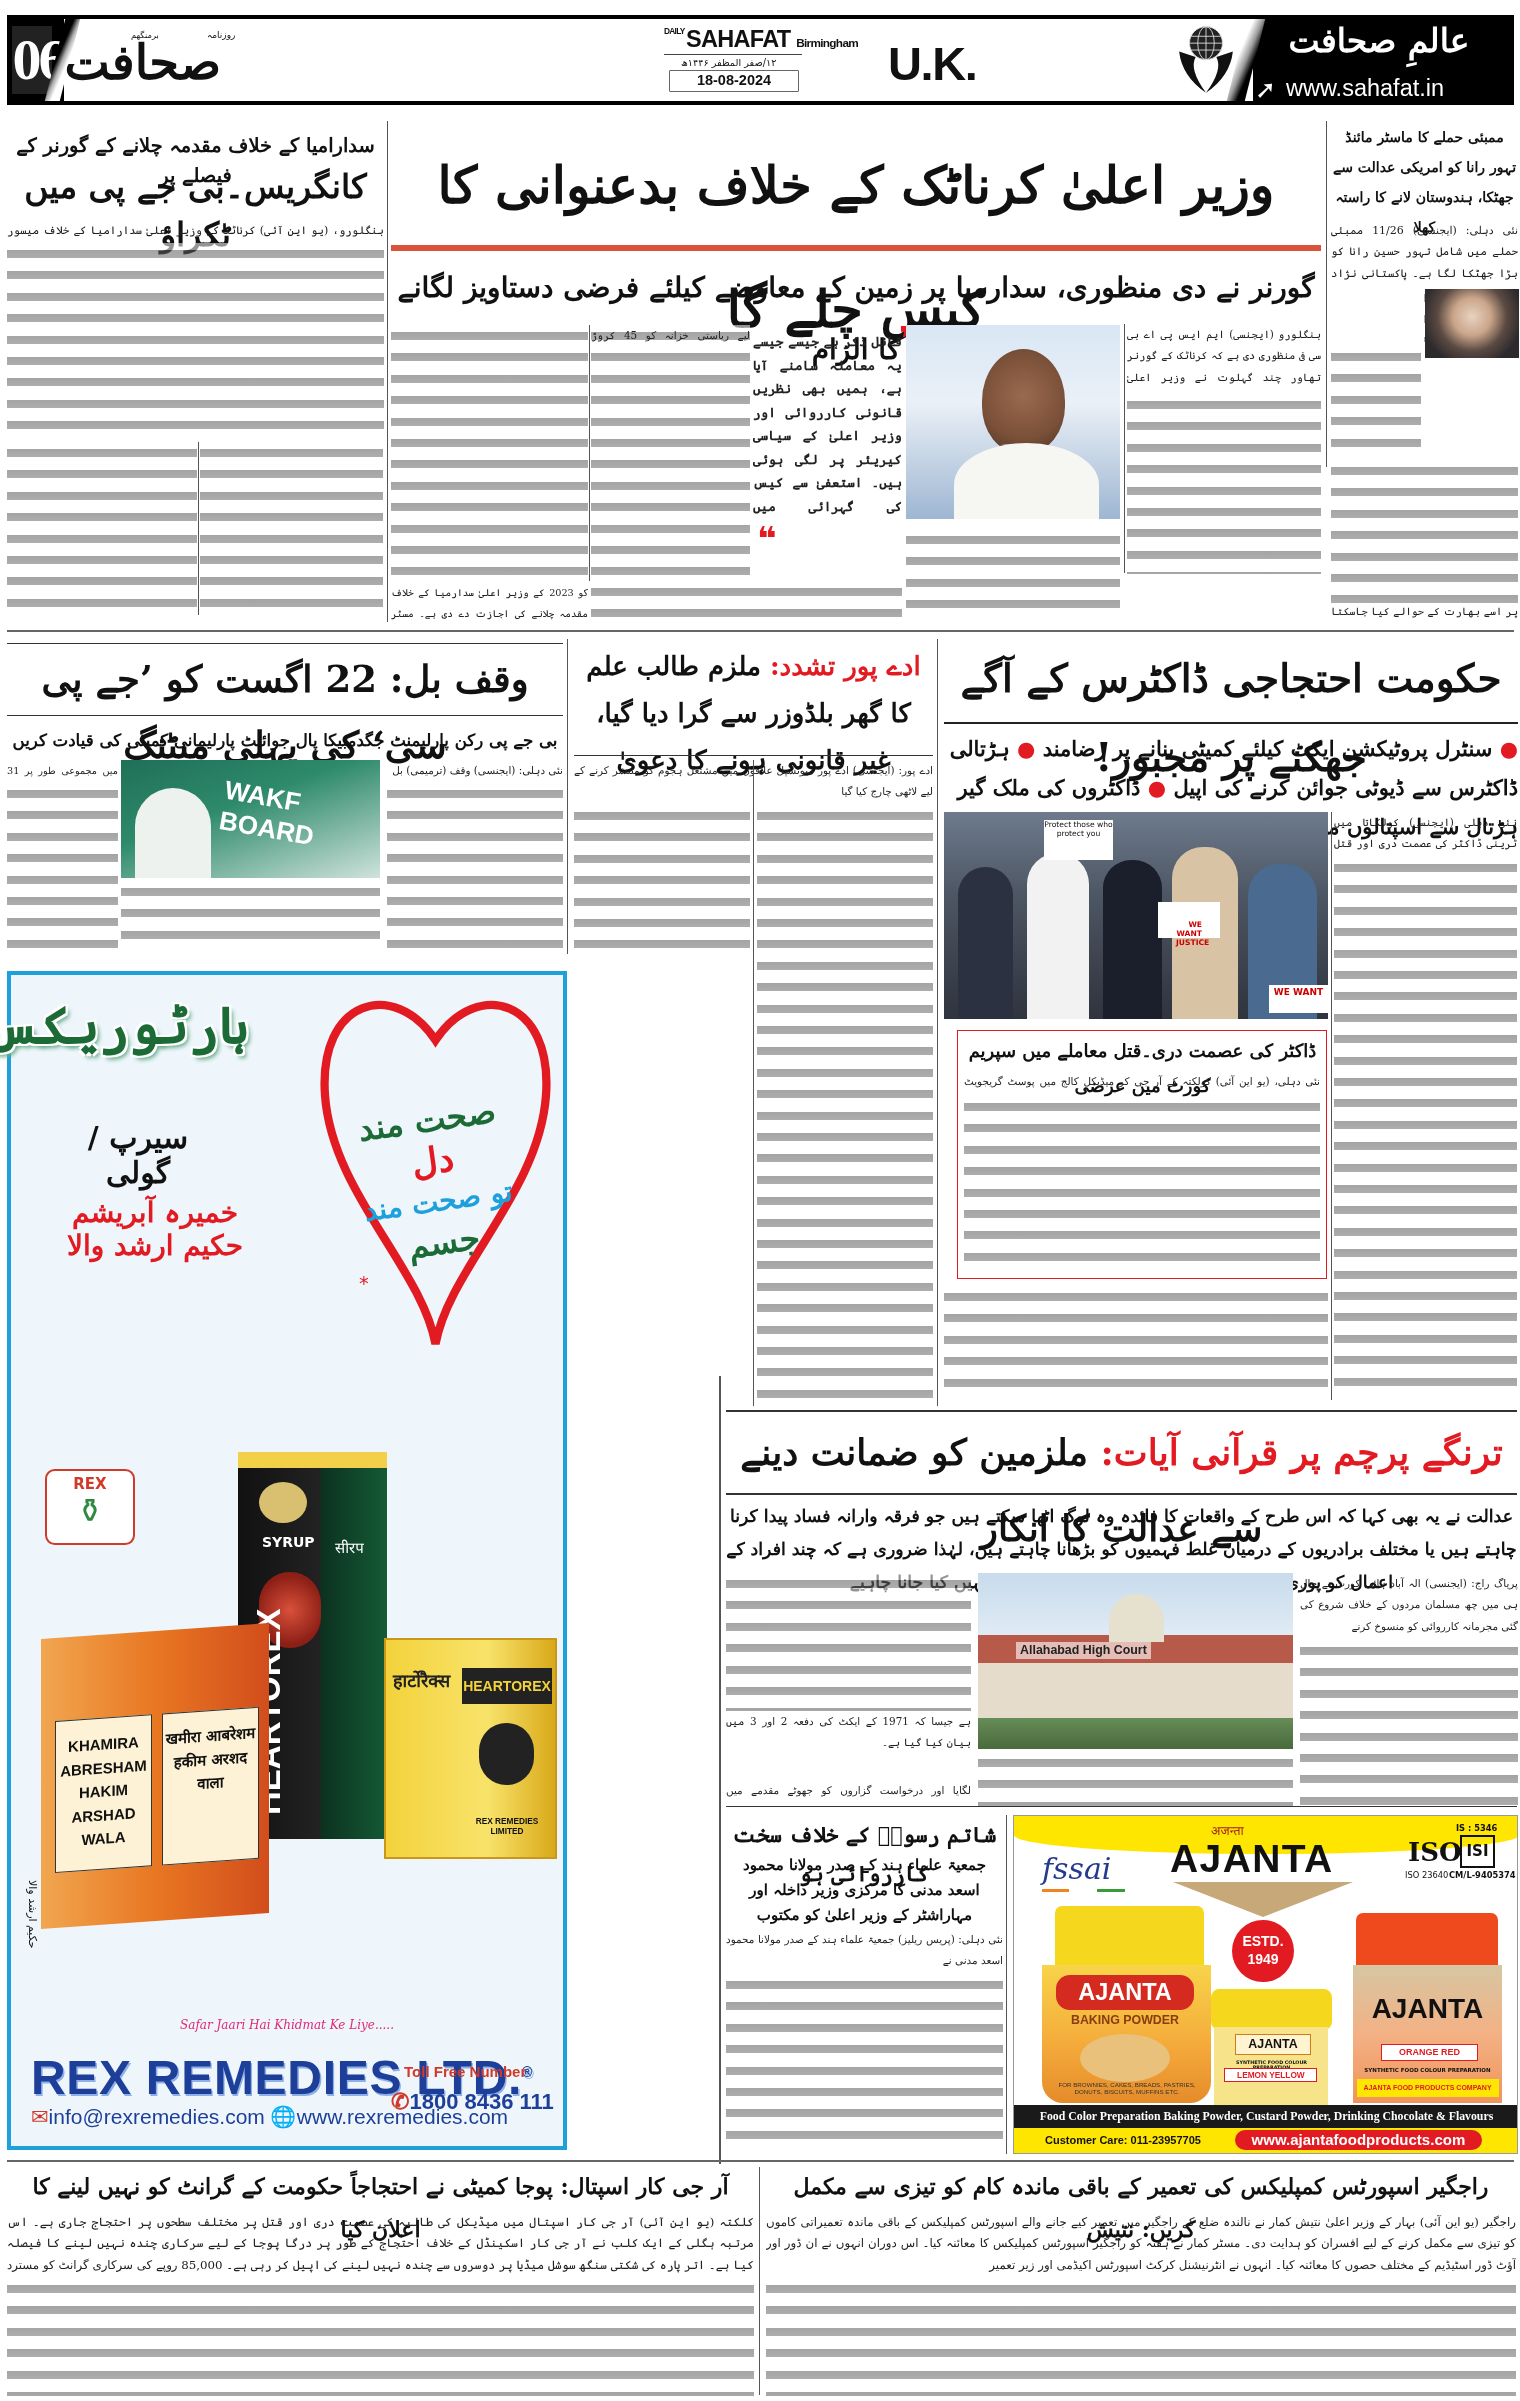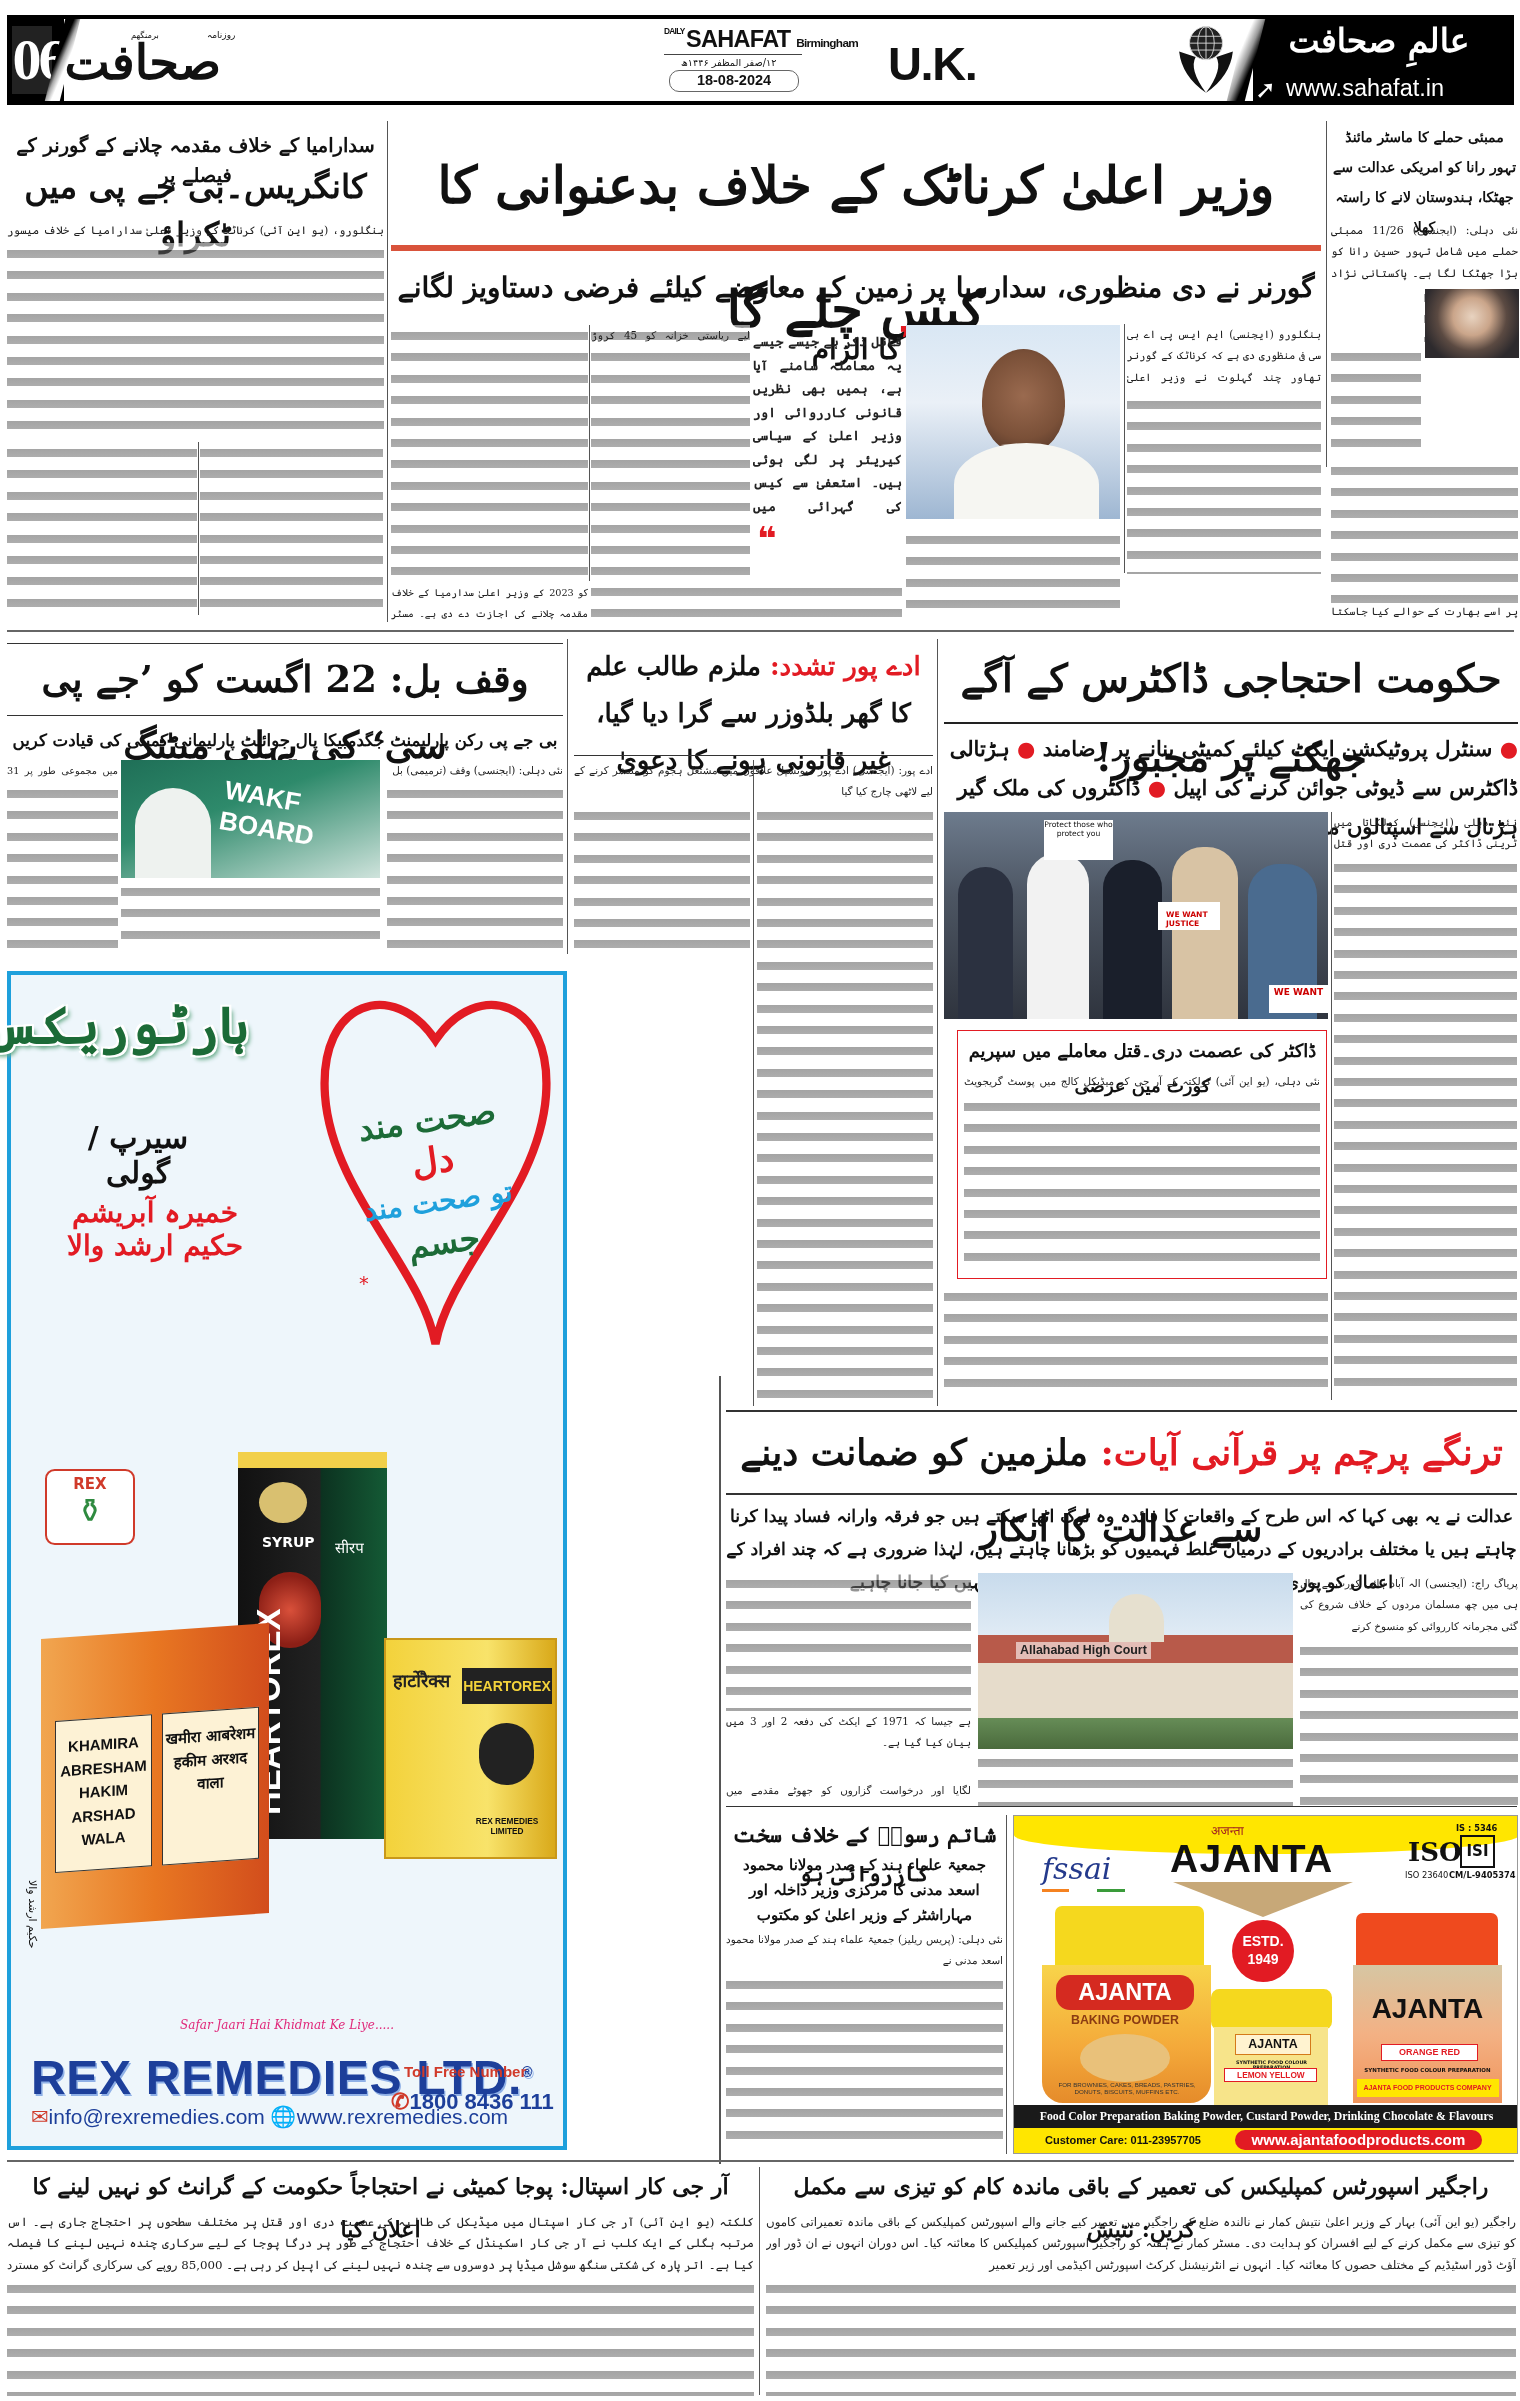--- a/index.html
+++ b/index.html
@@ -16,21 +16,21 @@
 
 
 #masthead{left:7px;top:15px;width:1507px;height:90px;background:#000}
 #mh-white{left:64px;top:19.4px;width:1189px;height:82px;background:#fff;border-radius:28px 0 0 28px/0 0 0 0}
 #page-num{left:12.4px;top:26px;width:40px;height:68px;background:#222;color:#fff;font-family:"Liberation Serif",serif;font-size:58px;line-height:68px;text-align:center;font-weight:bold;letter-spacing:-2.8px}
 #paper-urdu{left:83px;top:28px;width:138px;height:69px;font-family:"DejaVu Serif",serif;font-weight:bold;font-size:48px;line-height:69px;direction:rtl;text-align:center}
 #daily-brand{left:664px;top:26px;font-family:"Liberation Sans",sans-serif;font-weight:bold;font-size:23.5px;letter-spacing:-0.7px}
 #daily-brand small{font-size:8.3px;vertical-align:top;margin-right:1.4px}
 #daily-brand .city{font-size:11.8px}
 #hijri-date{left:681px;top:57px;font-size:9.7px;direction:rtl}
-#date-box{left:669px;top:70px;width:130px;height:22px;border:1.4px solid #666;border-radius:10px;font-family:"Liberation Sans",sans-serif;font-weight:bold;font-size:14.5px;text-align:center;line-height:19.4px}
+#date-box{left:669px;top:70px;width:130px;height:22px;border:1.4px solid #666;border-radius:1px;font-family:"Liberation Sans",sans-serif;font-weight:bold;font-size:14.5px;text-align:center;line-height:19.4px}
 #edition{left:888px;top:36px;font-family:"Liberation Sans",sans-serif;font-weight:bold;font-size:47px;letter-spacing:-1.4px}
 #logo-icon{left:1175px;top:21px;width:62px;height:76px}
 #brand-urdu{left:1251px;top:21px;width:256px;height:52px;color:#fff;font-family:"DejaVu Serif",serif;font-weight:bold;font-size:33px;direction:rtl;text-align:center}
 #site-url{left:1286px;top:75px;color:#fff;font-family:"Liberation Sans",sans-serif;font-size:23.5px}
 #site-arrow{left:1255px;top:75px;color:#fff;font-size:25px}
 
 
 .pic{position:absolute;overflow:hidden}
 </style>
 </head>
@@ -123,21 +123,21 @@
 </div>
 <div class="abs body-txt" style="left:1334px;top:812px;width:183px;height:43px;font-size:10.4px">نئی دہلی (ایجنسی) کولکاتا میں ٹرینی ڈاکٹر کی عصمت دری اور قتل کے خلاف ڈاکٹروں کا ملک گیر احتجاج جاری ہے۔</div>
 <div class="abs body-txt txtfill" style="left:1334px;top:857px;width:183px;height:539px"></div>
 <div class="pic" style="left:944px;top:812px;width:384px;height:207px;background:linear-gradient(180deg,#6d7b8d 0,#4d5663 40%,#2f343e 100%)">
   <div class="abs" style="left:14px;top:55px;width:55px;height:152px;border-radius:28px 28px 0 0;background:#2b3140"></div>
   <div class="abs" style="left:83px;top:41px;width:62px;height:166px;border-radius:31px 31px 0 0;background:#f2f2f2"></div>
   <div class="abs" style="left:159px;top:48px;width:59px;height:159px;border-radius:28px 28px 0 0;background:#1a1f2b"></div>
   <div class="abs" style="left:228px;top:35px;width:66px;height:173px;border-radius:31px 31px 0 0;background:#d8c3a4"></div>
   <div class="abs" style="left:304px;top:52px;width:69px;height:156px;border-radius:31px 31px 0 0;background:#4a6b8f"></div>
   <div class="abs" style="left:100px;top:8.3px;width:69px;height:40px;background:#fff;font-size:7.6px;text-align:center;padding:0;color:#111">Protect those who protect you</div>
-  <div class="abs" style="left:214px;top:90px;width:62px;height:28px;background:#fff;font-size:7.6px;text-align:left;padding:8px;color:#c00;font-weight:bold">WE WANT JUSTICE</div>
+  <div class="abs" style="left:214px;top:90px;width:62px;height:28px;background:#fff;font-size:7.6px;text-align:right;padding:18px;color:#c00;font-weight:bold">WE WANT JUSTICE</div>
   <div class="abs" style="left:325px;top:173px;width:59px;height:28px;background:#fff;font-size:9px;text-align:center;padding:2px;color:#c00;font-weight:bold">WE WANT</div>
 </div>
 <div class="vrule" style="left:1331px;top:812px;height:588px;width:0.7px"></div>
 
 <div class="abs" style="left:957px;top:1030px;width:370px;height:249px;border:1.4px solid #e21b23"></div>
 <div class="abs hl" style="left:961px;top:1033px;width:363px;font-size:18px;line-height:35px">ڈاکٹر کی عصمت دری۔قتل معاملے میں سپریم کورٹ میں عرضی</div>
 <div class="abs body-txt" style="left:964px;top:1071px;width:356px;height:22px;font-size:10.4px">نئی دہلی، (یو این آئی) کولکتہ کے آر جی کر میڈیکل کالج میں پوسٹ گریجویٹ ٹرینی ڈاکٹر کی عصمت دری اور قتل</div>
 <div class="abs body-txt txtfill" style="left:964px;top:1096px;width:356px;height:176px"></div>
 <div class="abs body-txt txtfill" style="left:944px;top:1286px;width:384px;height:111px"></div>
 

